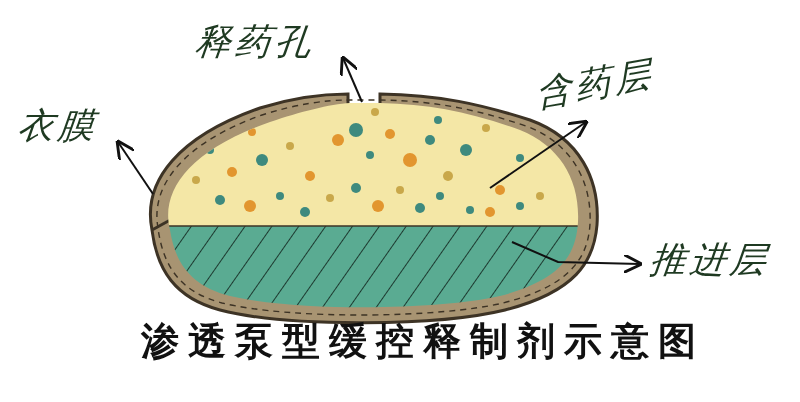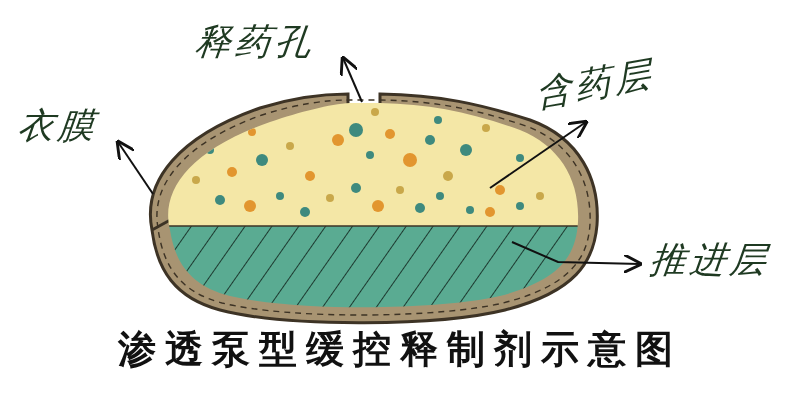--- a/index.html
+++ b/index.html
@@ -2,21 +2,21 @@
 <html><head>
   <meta charset="utf-8">
   <style>
     html, body { margin: 0; padding: 0; background: #ffffff; }
     body { width: 800px; height: 402px; position: relative; overflow: hidden;
            font-family: "DejaVu Sans", sans-serif; }
     #diagram { position: absolute; left: 0; top: 0; width: 800px; height: 402px; }
     .hand-label { position: absolute; color: #1f3a22; font-family: "DejaVu Serif", serif;
                   font-size: 36px; letter-spacing: 4px; font-style: italic; white-space: nowrap;
                   transform: skewX(-6deg); }
-    .caption { position: absolute; left: 95px; top: 324px; width: 610px; text-align: center;
+    .caption { position: absolute; left: 95px; top: 316px; width: 610px; text-align: right;
                font-family: "DejaVu Sans", sans-serif; font-weight: bold; font-size: 38px;
                letter-spacing: 9px; color: #111111; white-space: nowrap; }
   </style>
 </head>
 <body>
 
 <svg id="diagram" viewBox="0 0 800 402" xmlns="http://www.w3.org/2000/svg">
   <defs>
     <clipPath id="tablet-inner">
       <path d="M170,230 C160,190 190,150 270,122 C300,112 330,104 350,103 L380,103 C430,104 470,112 520,130 C560,146 580,180 578,222 C576,256 560,280 500,296 C440,310 300,312 230,296 C190,286 175,262 170,230 Z"></path>

